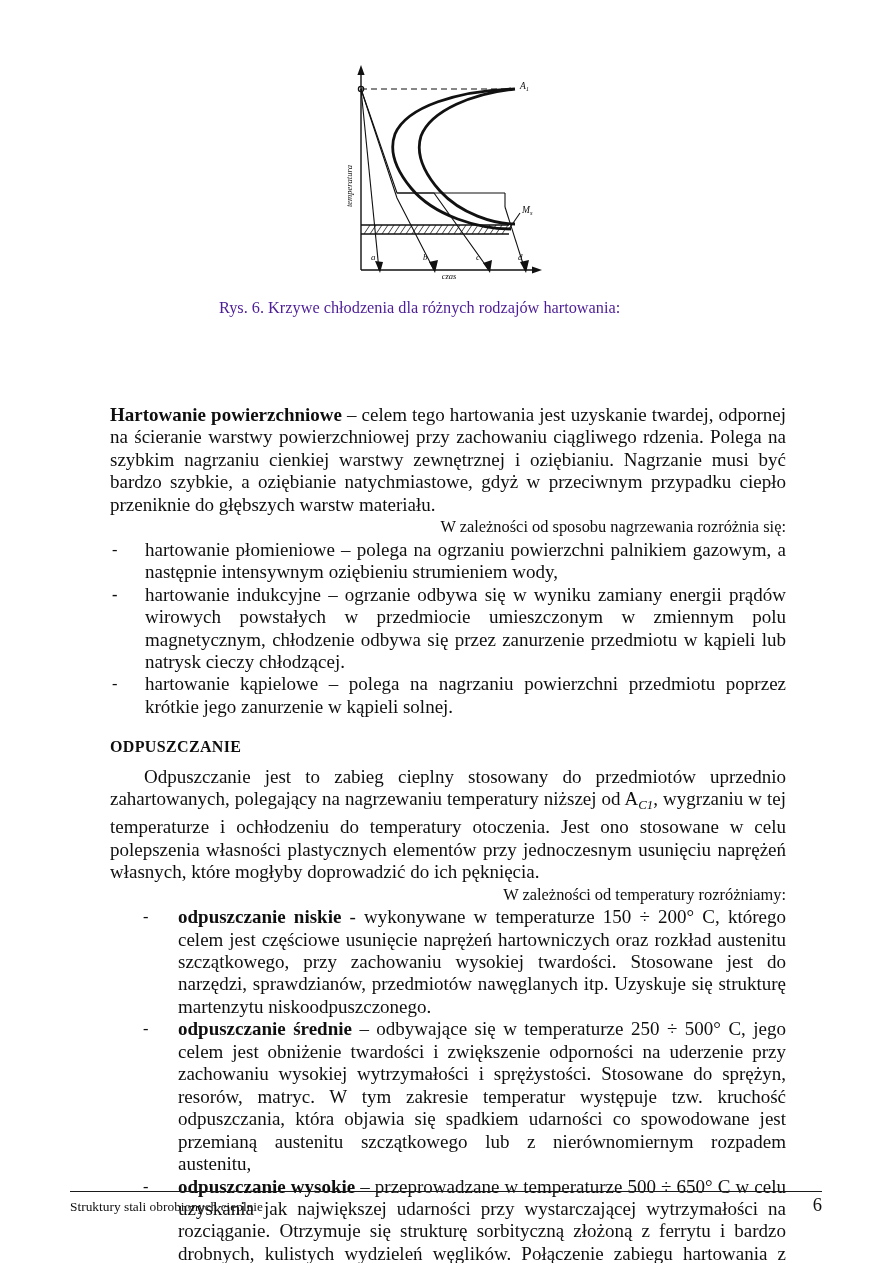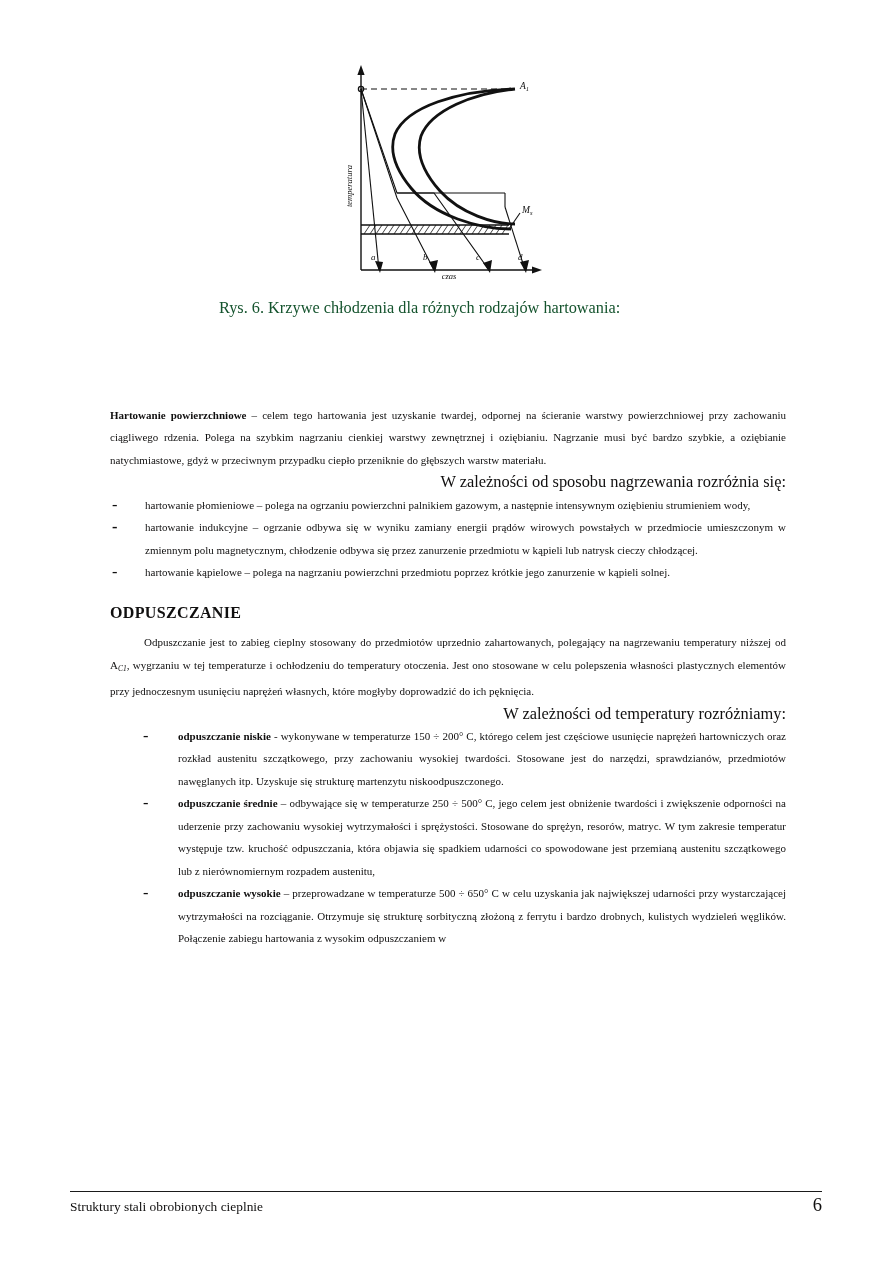--- a/index.html
+++ b/index.html
@@ -38,35 +38,35 @@
 
   
   .caption {
     position: absolute;
     left: 219px;
     top: 296px;
     width: 470px;
     font-size: 16.3px;
     line-height: 23.2px;
     text-align: left;
-    color: #14532d;
+    color: #4c1d95;
   }
   .caption div { white-space: pre; }
 
   
   .body-block {
     position: absolute;
     left: 110px;
     top: 404px;
     width: 676px;
   }
 
   p.just, .li-text {
     margin: 0;
-    font-size: 11px;
+    font-size: 19px;
     line-height: 22.45px;
     text-align: justify;
     text-justify: inter-word;
     hyphens: none;
   }
 
   p.nojust {
     margin: 0;
     font-size: 16.4px;
     line-height: 22.45px;

